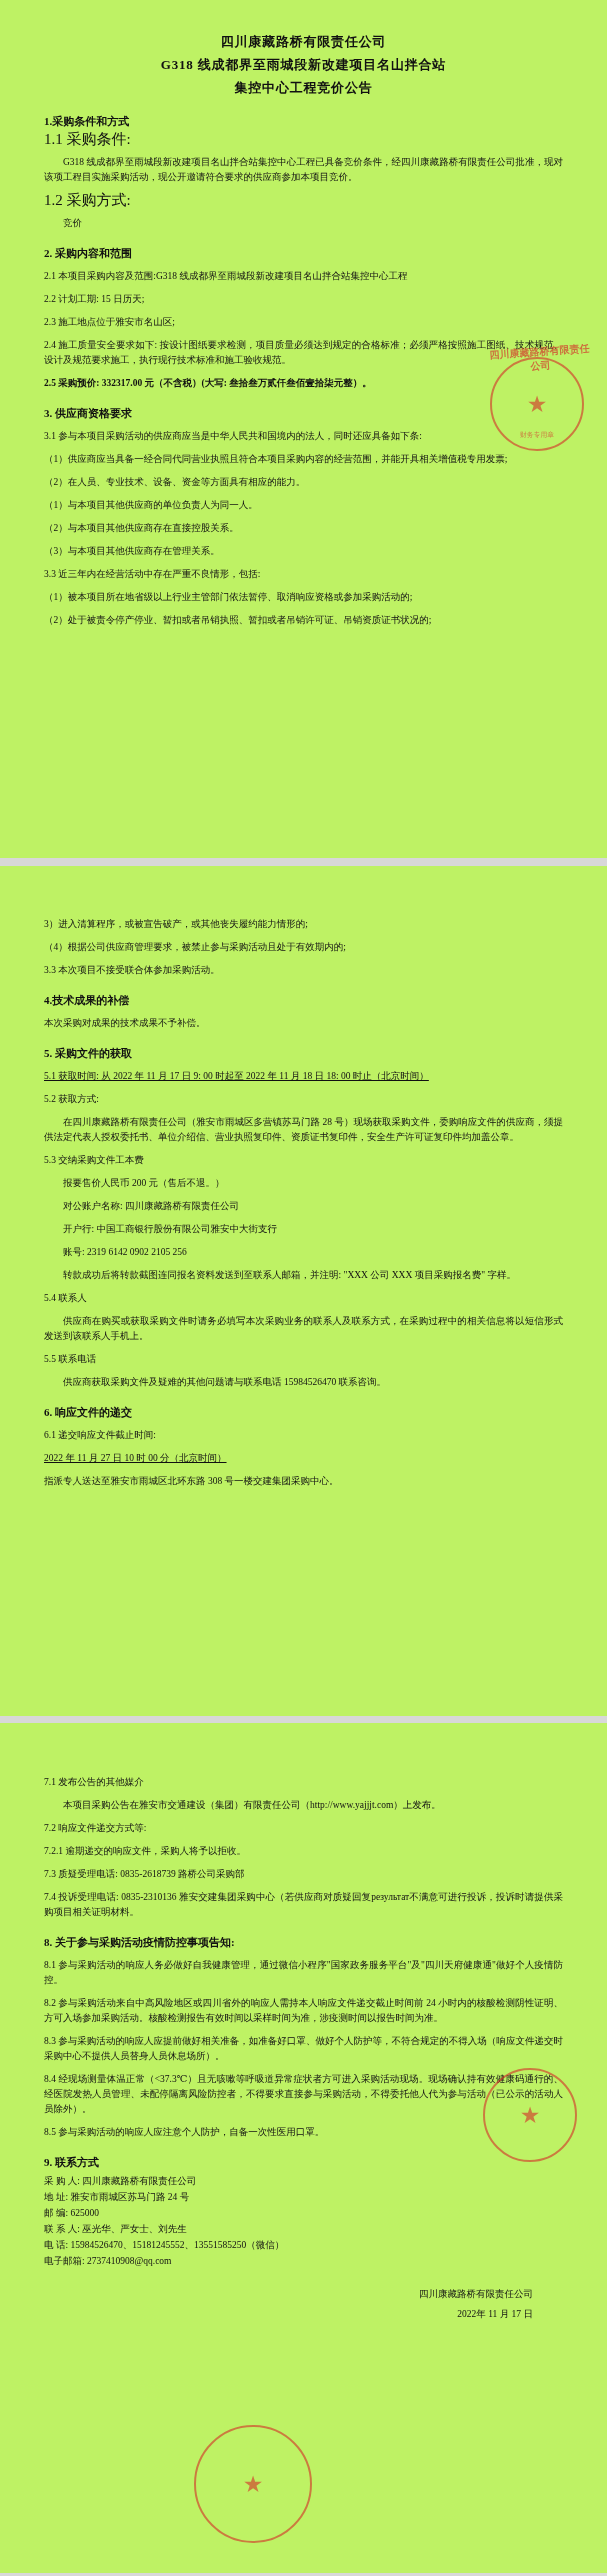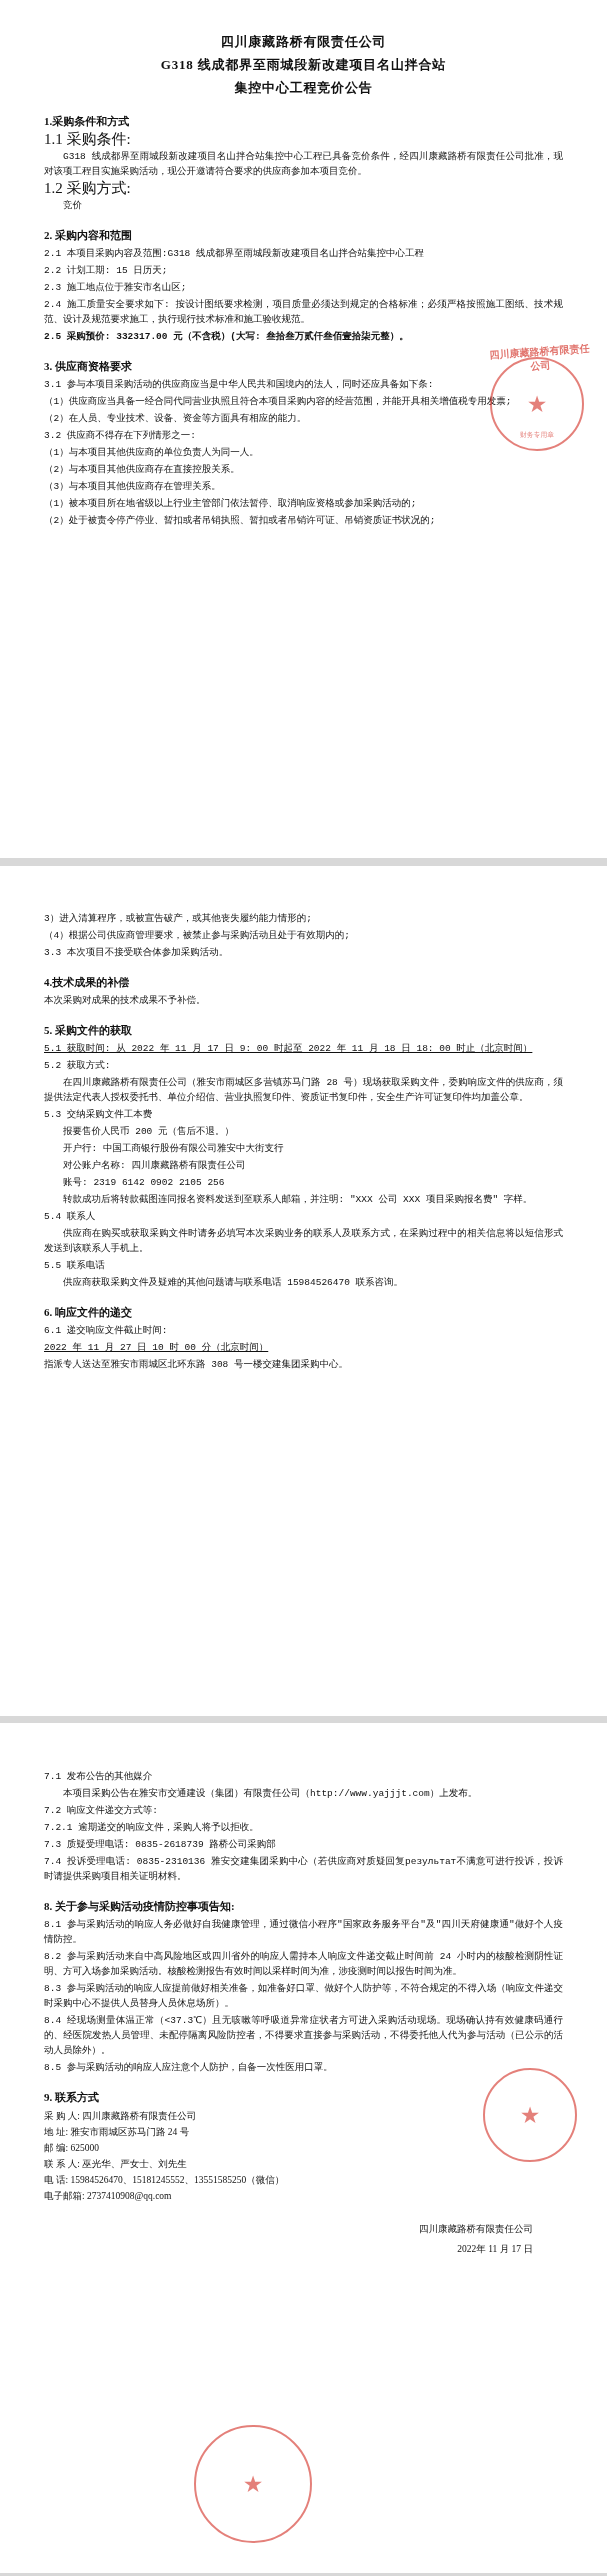--- a/index.html
+++ b/index.html
@@ -8,21 +8,21 @@
     background: #d8d8d8;
   }
   body {
     width: 607px;
     font-family: "Liberation Serif", "DejaVu Serif", serif;
     color: #111;
   }
   .page {
     position: relative;
     width: 607px;
-    background: #ffffff;
+    background: #bef264;
     box-sizing: border-box;
     padding: 30px 44px 30px 44px;
     overflow: hidden;
   }
   .page + .page {
     margin-top: 7.6px;
   }
   .page1 { min-height: 858px; }
   .page2 { min-height: 850px; }
   .page3 { min-height: 850px; }
@@ -44,24 +44,23 @@
     line-height: 15px;
   }
   .sub {
     font-size: 15px;
     line-height: 15px;
     margin: 1.5px 0;
   }
   .para {
     font-size: 9.5px;
     line-height: 15px;
-    margin: 2px 0;
+    margin: 8px 0;
     text-align: justify;
     text-indent: 0;
-    font-family: Liberation Mono, monospace;
   }
   .indent {
     text-indent: 19px;
   }
   .indent2 {
     padding-left: 19px;
   }
   .u { text-decoration: underline; }
   .b { font-weight: bold; }
 
@@ -140,24 +139,24 @@
   <div class="para">2.1 本项目采购内容及范围:G318 线成都界至雨城段新改建项目名山拌合站集控中心工程</div>
   <div class="para">2.2 计划工期: 15 日历天;</div>
   <div class="para">2.3 施工地点位于雅安市名山区;</div>
   <div class="para">2.4 施工质量安全要求如下: 按设计图纸要求检测，项目质量必须达到规定的合格标准；必须严格按照施工图纸、技术规范、设计及规范要求施工，执行现行技术标准和施工验收规范。</div>
   <div class="para b">2.5 采购预价: 332317.00 元（不含税）(大写: 叁拾叁万贰仟叁佰壹拾柒元整）。</div>
 
   <h2 class="section">3. 供应商资格要求</h2>
   <div class="para">3.1 参与本项目采购活动的供应商应当是中华人民共和国境内的法人，同时还应具备如下条:</div>
   <div class="para">（1）供应商应当具备一经合同代同营业执照且符合本项目采购内容的经营范围，并能开具相关增值税专用发票;</div>
   <div class="para">（2）在人员、专业技术、设备、资金等方面具有相应的能力。</div>
-  <div class="para">3.2 供应商不得存在下列情形之一:</div>
   <div class="para">（1）与本项目其他供应商的单位负责人为同一人。</div>
   <div class="para">（2）与本项目其他供应商存在直接控股关系。</div>
   <div class="para">（3）与本项目其他供应商存在管理关系。</div>
+  <div class="para">3.3 近三年内在经营活动中存在严重不良情形，包括:</div>
   <div class="para">（1）被本项目所在地省级以上行业主管部门依法暂停、取消响应资格或参加采购活动的;</div>
   <div class="para">（2）处于被责令停产停业、暂扣或者吊销执照、暂扣或者吊销许可证、吊销资质证书状况的;</div>
 
   <div class="seal seal-outer" style="right: 23px; top: 357px;">
     <div class="seal-star">★</div>
     <div class="seal-bottom-text">财务专用章</div>
   </div>
   <div class="stamp-flat" style="right: 13.7px; top: 345px; width: 106px;">四川康藏路桥有限责任公司</div>
 </div>
 
@@ -171,22 +170,22 @@
   <h2 class="section">4.技术成果的补偿</h2>
   <div class="para">本次采购对成果的技术成果不予补偿。</div>
 
   <h2 class="section">5. 采购文件的获取</h2>
   <div class="para u">5.1 获取时间: 从 2022 年 11 月 17 日 9: 00 时起至 2022 年 11 月 18 日 18: 00 时止（北京时间）</div>
   <div class="para">5.2 获取方式:</div>
   <div class="para indent">在四川康藏路桥有限责任公司（雅安市雨城区多营镇苏马门路 28 号）现场获取采购文件，委购响应文件的供应商，须提供法定代表人授权委托书、单位介绍信、营业执照复印件、资质证书复印件，安全生产许可证复印件均加盖公章。</div>
   <div class="para">5.3 交纳采购文件工本费</div>
 
   <div class="para indent2">报要售价人民币 200 元（售后不退。）</div>
+  <div class="para indent2">对公账户名称: 四川康藏路桥有限责任公司</div>
   <div class="para indent2">开户行: 中国工商银行股份有限公司雅安中大街支行</div>
-  <div class="para indent2">对公账户名称: 四川康藏路桥有限责任公司</div>
   <div class="para indent2">账号: 2319 6142 0902 2105 256</div>
   <div class="para indent2">转款成功后将转款截图连同报名资料发送到至联系人邮箱，并注明: "XXX 公司 XXX 项目采购报名费" 字样。</div>
   <div class="para">5.4 联系人</div>
   <div class="para indent">供应商在购买或获取采购文件时请务必填写本次采购业务的联系人及联系方式，在采购过程中的相关信息将以短信形式发送到该联系人手机上。</div>
   <div class="para">5.5 联系电话</div>
   <div class="para indent">供应商获取采购文件及疑难的其他问题请与联系电话 15984526470 联系咨询。</div>
 
   <h2 class="section">6. 响应文件的递交</h2>
   <div class="para">6.1 递交响应文件截止时间:</div>
   <div class="para u">2022 年 11 月 27 日 10 时 00 分（北京时间）</div>

